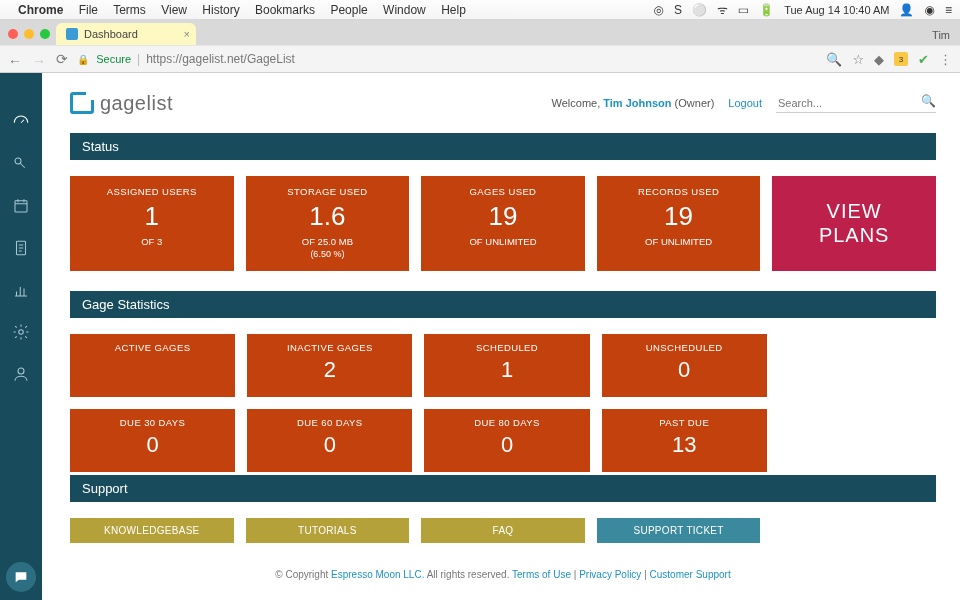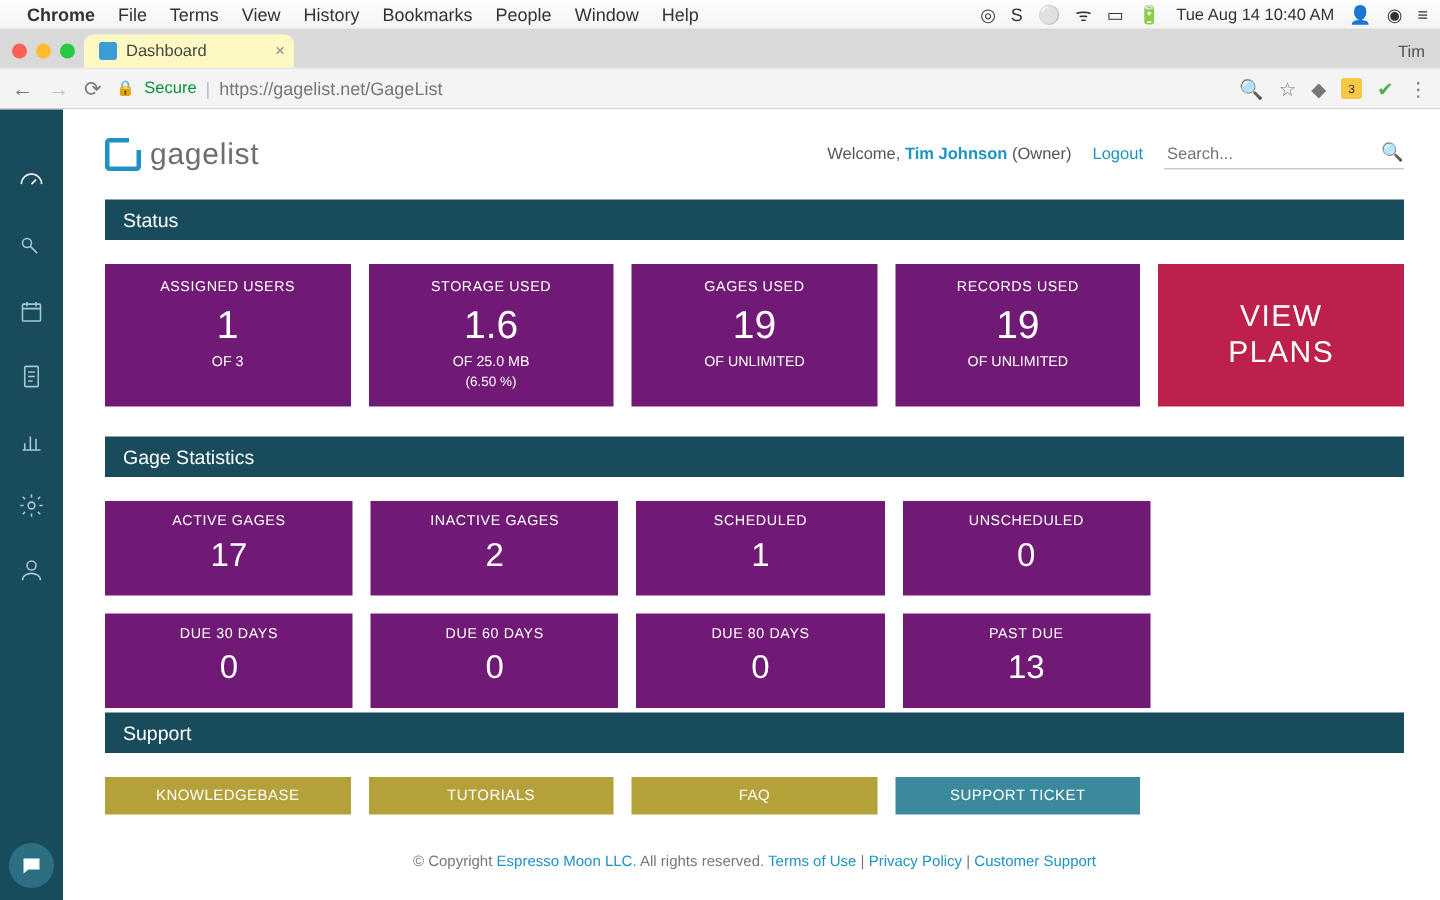--- a/index.html
+++ b/index.html
@@ -50,21 +50,21 @@
   .userarea { margin-left:auto; display:flex; align-items:center; gap:14px; font-size:11px; color:#555; }
   .userarea a { color:#1e92c2; text-decoration:none; }
   .userarea .welcome b { color:#1e92c2; font-weight:600; }
   .search-wrap { position:relative; }
   .search-input { width:160px; border:none; border-bottom:1px solid #ccc; font-size:11px; padding:3px 18px 3px 2px; outline:none; }
   .search-btn { position:absolute; right:0; top:0; color:#1e92c2; font-size:12px; background:none; border:none; cursor:pointer; }
   
   .section-header { background:#184b5b; color:#fff; font-size:13px; padding:6px 12px; margin-top:10px; }
   
   .card-row { display:flex; gap:12px; margin-top:16px; }
-  .card { flex:1; background:#701a75; color:#fff; text-align:center; padding:10px 4px 12px; }
+  .card { flex:1; background:#c2410c; color:#fff; text-align:center; padding:10px 4px 12px; }
   .card .label { font-size:9.5px; letter-spacing:.4px; font-weight:500; }
   .card .big { font-size:26px; font-weight:300; margin:4px 0 4px; }
   .card .sub { font-size:9.5px; }
   .card .sub2 { font-size:9px; margin-top:2px; }
   .card.small .big { font-size:22px; }
   .card.small { padding:8px 4px 10px; }
   .plans-card { background:#bc204b; display:flex; align-items:center; justify-content:center; font-size:20px; font-weight:300; letter-spacing:1px; line-height:1.2; cursor:pointer; }
   
   .support-row { display:flex; gap:12px; margin-top:16px; margin-bottom:16px; }
   .support-btn { flex:1; padding:7px 0; text-align:center; font-size:10px; color:#fff; letter-spacing:.3px; cursor:pointer; }
@@ -240,21 +240,20 @@
           <div class="sub">OF UNLIMITED</div>
         </div>
         <div class="card plans-card" style="white-space:pre-line">VIEW
 PLANS</div>
       </div>
 
       <div class="section-header" style="margin-top:20px">Gage Statistics</div>
       <div class="card-row">
         <div class="card small">
           <div class="label">ACTIVE GAGES</div>
-          <div class="big">17</div>
         </div>
         <div class="card small">
           <div class="label">INACTIVE GAGES</div>
           <div class="big">2</div>
         </div>
         <div class="card small">
           <div class="label">SCHEDULED</div>
           <div class="big">1</div>
         </div>
         <div class="card small">

